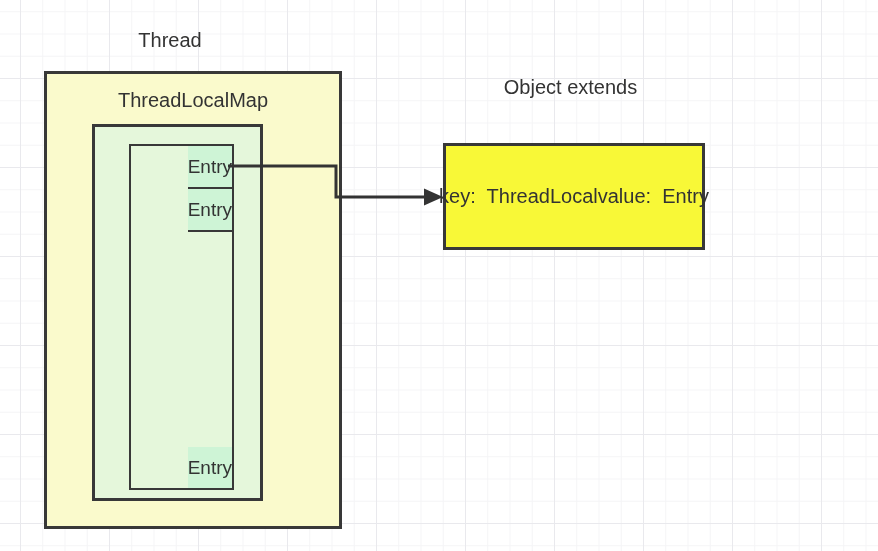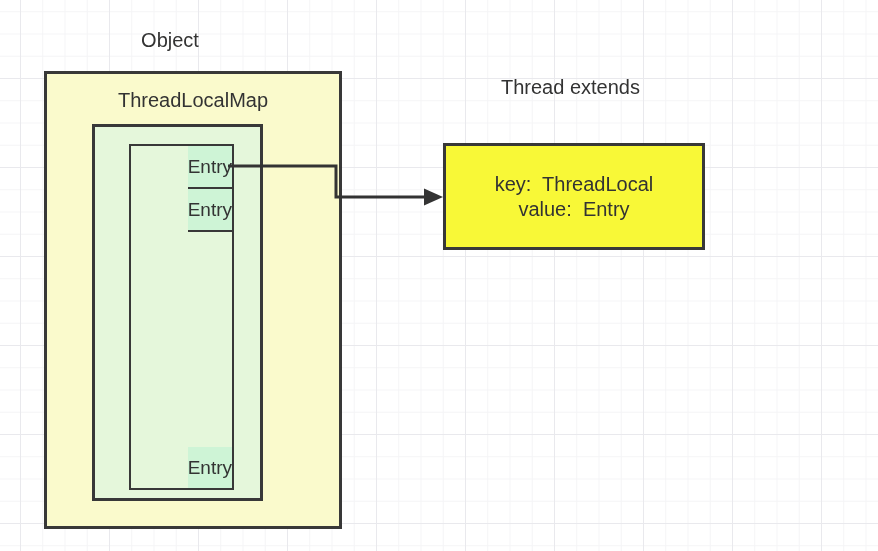--- a/index.html
+++ b/index.html
@@ -62,30 +62,30 @@
   .conn-head { fill: var(--connector); stroke: none; }
 
   .entry-note {
     position: absolute; left: 398px; top: 76px; width: 345px;
     text-align: center; font-size: 20px; line-height: 22px;
   }
 
   .entry-detail {
     position: absolute; left: 443px; top: 143px; width: 262px; height: 107px;
     background: var(--detail-fill); border: 3px solid var(--stroke);
-    display: flex; flex-direction: column; align-items: center; justify-content: center;
+    display: flex; flex-direction: row; align-items: center; justify-content: center;
   }
   .kv { font-size: 20px; line-height: 25px; white-space: pre; }
 </style>
 </head>
 <body>
 
 <div class="stage">
 
-  <div class="thread-label">Object</div>
+  <div class="thread-label">Thread</div>
 
   <div class="outer-box">
     <div class="map-title">ThreadLocalMap</div>
 
     <div class="inner-box">
       <div class="entry-col">
         <div class="cell">Entry</div>
         <div class="cell">Entry</div>
         <div class="cell"></div>
         <div class="cell"></div>
@@ -96,21 +96,21 @@
       </div>
     </div>
   </div>
 
   <svg class="connector" width="878" height="551" viewBox="0 0 878 551" aria-hidden="true">
     <polyline class="conn-line" points="228,166 336,166 336,197 426,197"></polyline>
     <polygon class="conn-head" points="424,188.5 443,197 424,205.5"></polygon>
   </svg>
 
   <div class="entry-note">
-    <div>Thread extends</div>
+    <div>Object extends</div>
   </div>
 
   <div class="entry-detail">
     <div class="kv">key:  ThreadLocal</div>
     <div class="kv">value:  Entry</div>
   </div>
 
 </div>
 
 </body></html>

